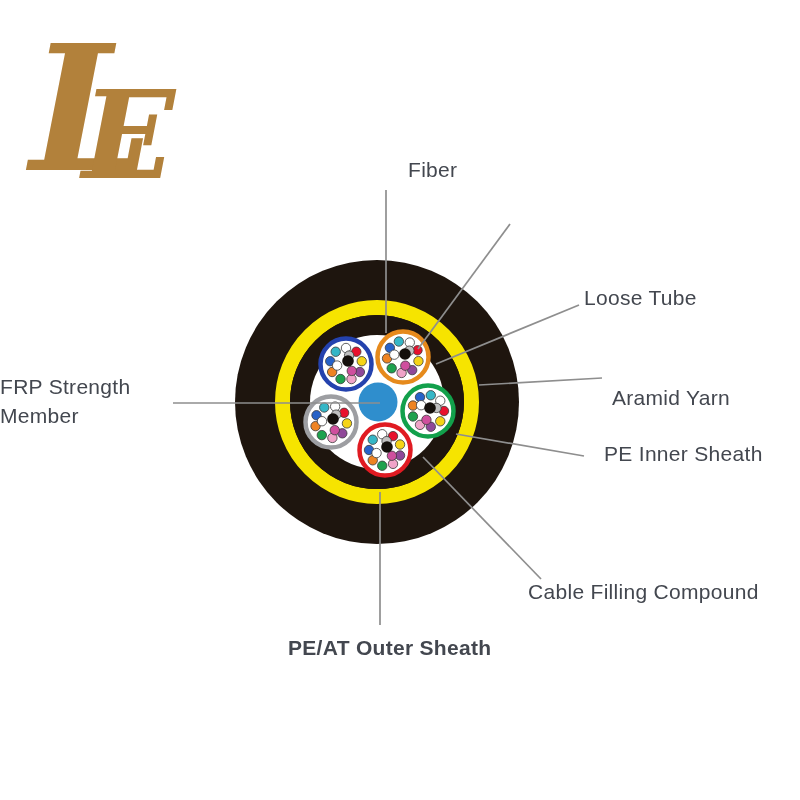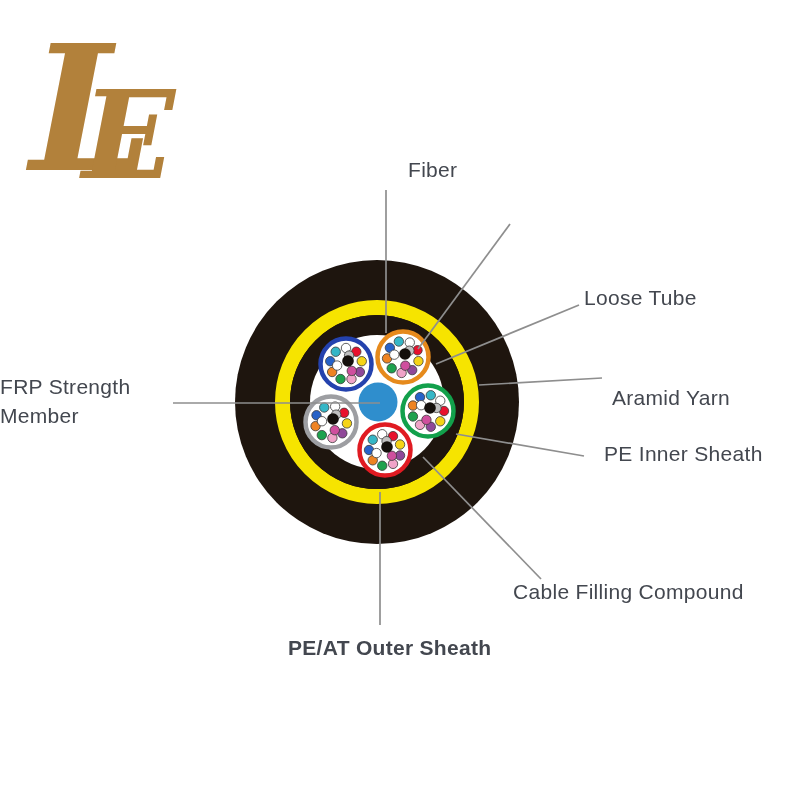--- a/index.html
+++ b/index.html
@@ -19,21 +19,21 @@
     font-size:21px;
     letter-spacing:0.3px;
     white-space:nowrap;
     line-height:24px;
   }
   #label-fiber{left:362px;top:158px;margin-left:46px;}
   #label-tube-filling{left:487px;top:192px;}
   #label-loose-tube{left:584px;top:286px;}
   #label-aramid{left:612px;top:364px;margin-top:22px;}
   #label-pe-inner{left:604px;top:442px;}
-  #label-cable-filling{left:513px;top:580px;}
+  #label-cable-filling{left:528px;top:580px;}
   #label-pe-at{left:288px;top:636px;font-weight:bold;}
   #label-frp{left:0px;top:372px;width:162px;line-height:29px;white-space:normal;}
 </style>
 </head>
 <body>
 
 <div id="stage">
 
   <svg width="260" height="220">
     <text x="30" y="170" font-family="DejaVu Serif, serif" font-style="italic" font-weight="bold" font-size="175" fill="#b2813b">L</text>

